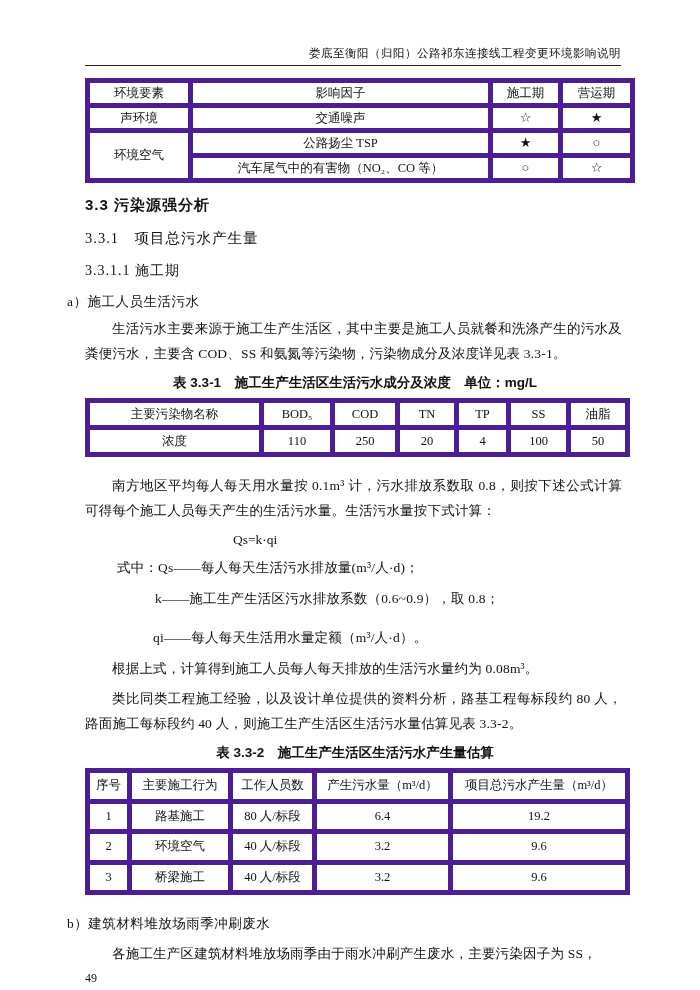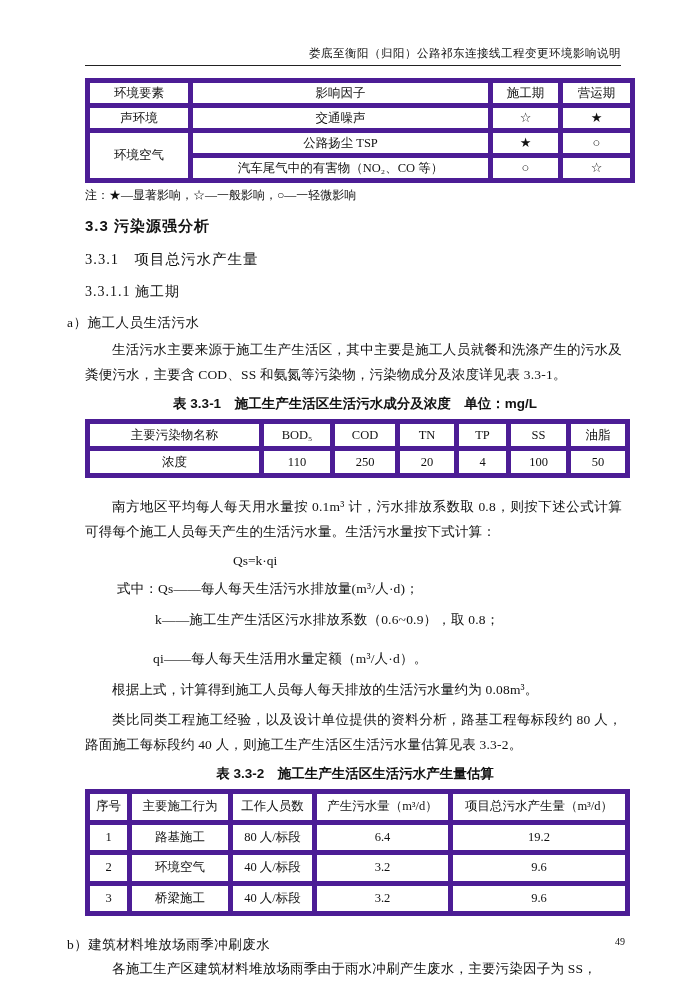--- a/index.html
+++ b/index.html
@@ -47,22 +47,22 @@
     margin:8px 0 0 85px;width:540px;text-align:center;
     font-weight:bold;font-size:13.5px;
     font-family:"Liberation Sans","DejaVu Sans",sans-serif;
   }
   .formula{margin:9px 0 0 233px;font-size:13.5px;}
   .where{margin-left:85px;font-size:13.5px;letter-spacing:.2px;}
   .w1{padding-left:32px;margin-top:11px;}
   .w2{padding-left:70px;margin-top:13px;}
   .w3{padding-left:68px;margin-top:21px;}
   .pagenum{
-    position:absolute;left:85px;top:936px;width:540px;
-    text-align:right;font-size:10px;
+    position:absolute;left:85px;top:971px;width:540px;
+    text-align:left;font-size:12px;
   }
 </style>
 </head>
 <body>
 
 <div class="page">
 
   <div class="header">娄底至衡阳（归阳）公路祁东连接线工程变更环境影响说明</div>
 
   <table class="t1">
@@ -92,21 +92,20 @@
         <td class="sym">○</td>
       </tr>
       <tr>
         <td>汽车尾气中的有害物（NO₂、CO 等）</td>
         <td class="sym">○</td>
         <td class="sym">☆</td>
       </tr>
     </tbody>
   </table>
 
-  <div class="note">注：★—显著影响，☆—一般影响，○—一轻微影响</div>
 
   <div class="h33">3.3 污染源强分析</div>
   <div class="h331">3.3.1　项目总污水产生量</div>
   <div class="h3311">3.3.1.1 施工期</div>
   <div class="item">a）施工人员生活污水</div>
 
   <div class="para">生活污水主要来源于施工生产生活区，其中主要是施工人员就餐和洗涤产生的污水及粪便污水，主要含 COD、SS 和氨氮等污染物，污染物成分及浓度详见表 3.3-1。</div>
 
   <div class="caption">表 3.3-1　施工生产生活区生活污水成分及浓度　单位：mg/L</div>
 
@@ -191,17 +190,17 @@
         <td>3</td>
         <td>桥梁施工</td>
         <td>40 人/标段</td>
         <td>3.2</td>
         <td>9.6</td>
       </tr>
     </tbody>
   </table>
 
   <div class="item" style="margin-top:20px;">b）建筑材料堆放场雨季冲刷废水</div>
-  <div class="para" style="margin-top:2px;">各施工生产区建筑材料堆放场雨季由于雨水冲刷产生废水，主要污染因子为 SS，</div>
+  <div class="para" style="margin-top:8px;">各施工生产区建筑材料堆放场雨季由于雨水冲刷产生废水，主要污染因子为 SS，</div>
 
   <div class="pagenum">49</div>
 
 </div>
 
 </body></html>

